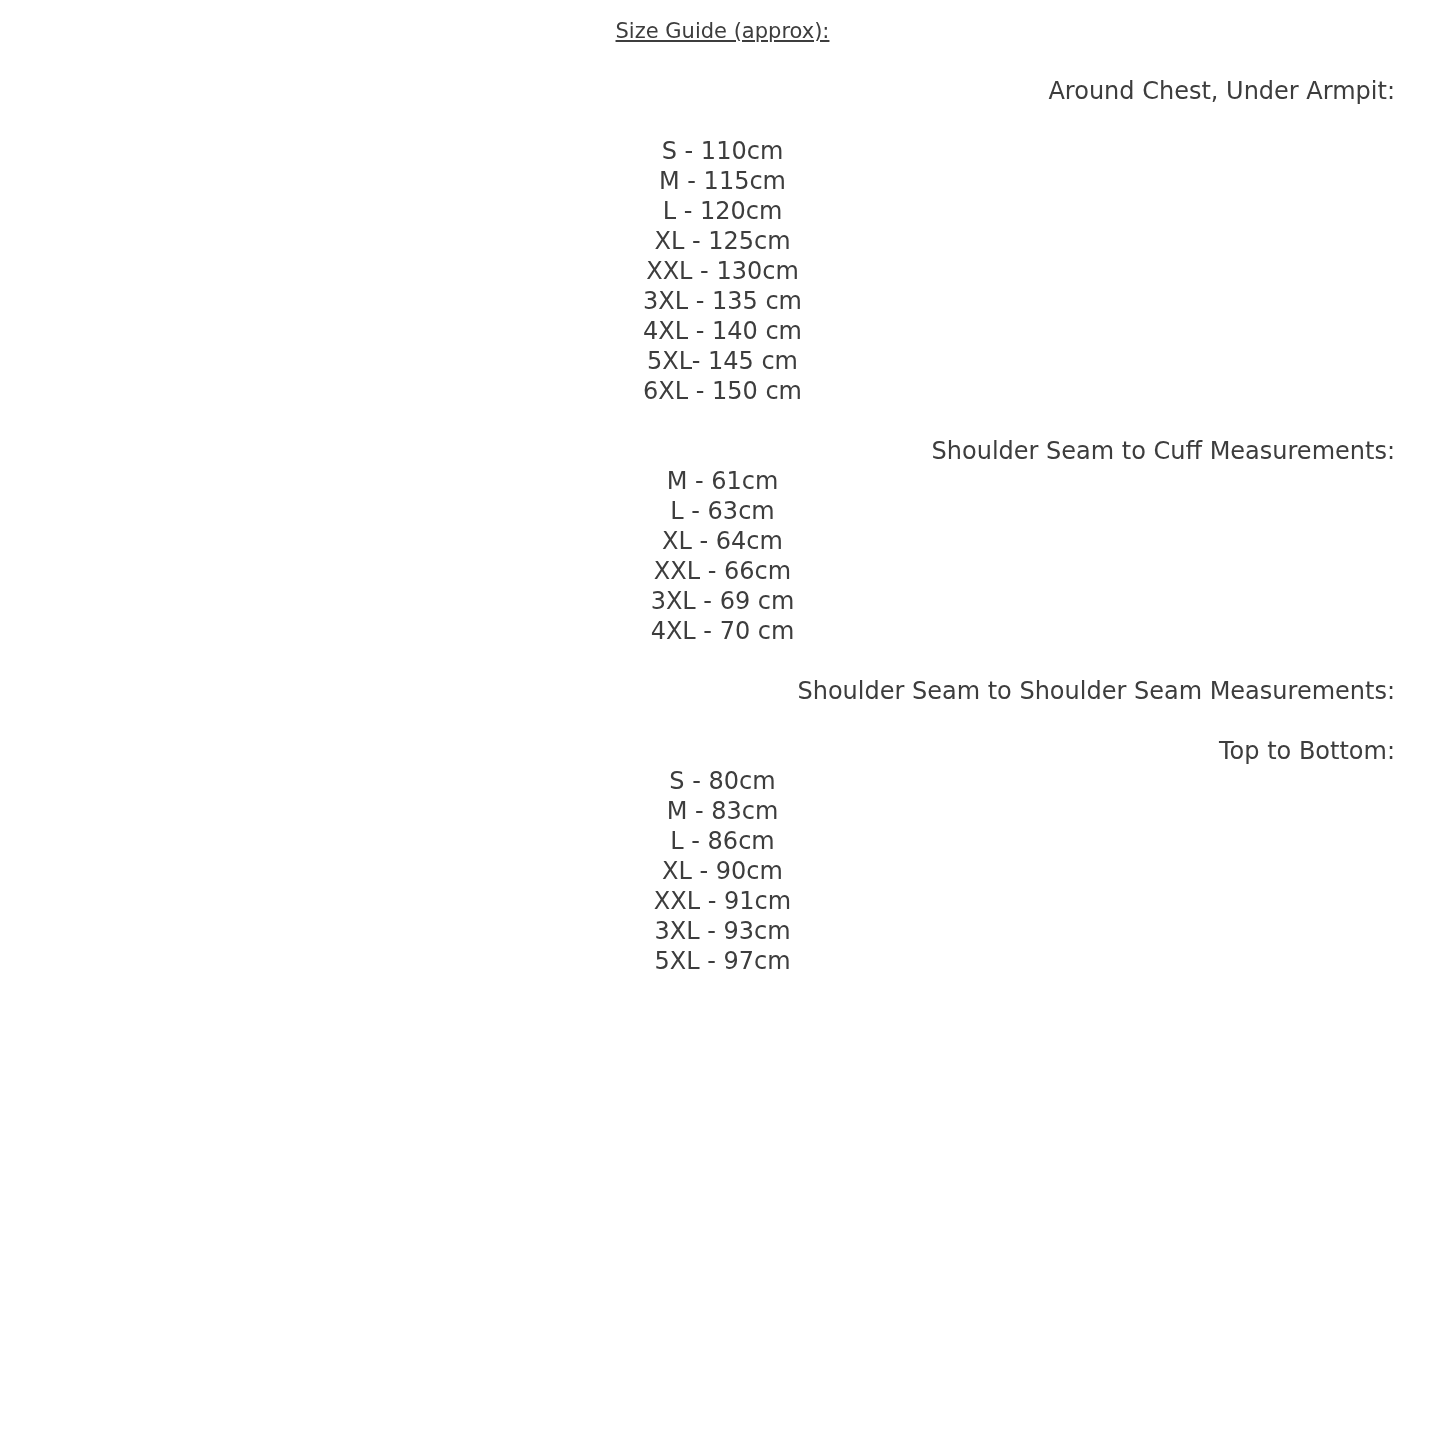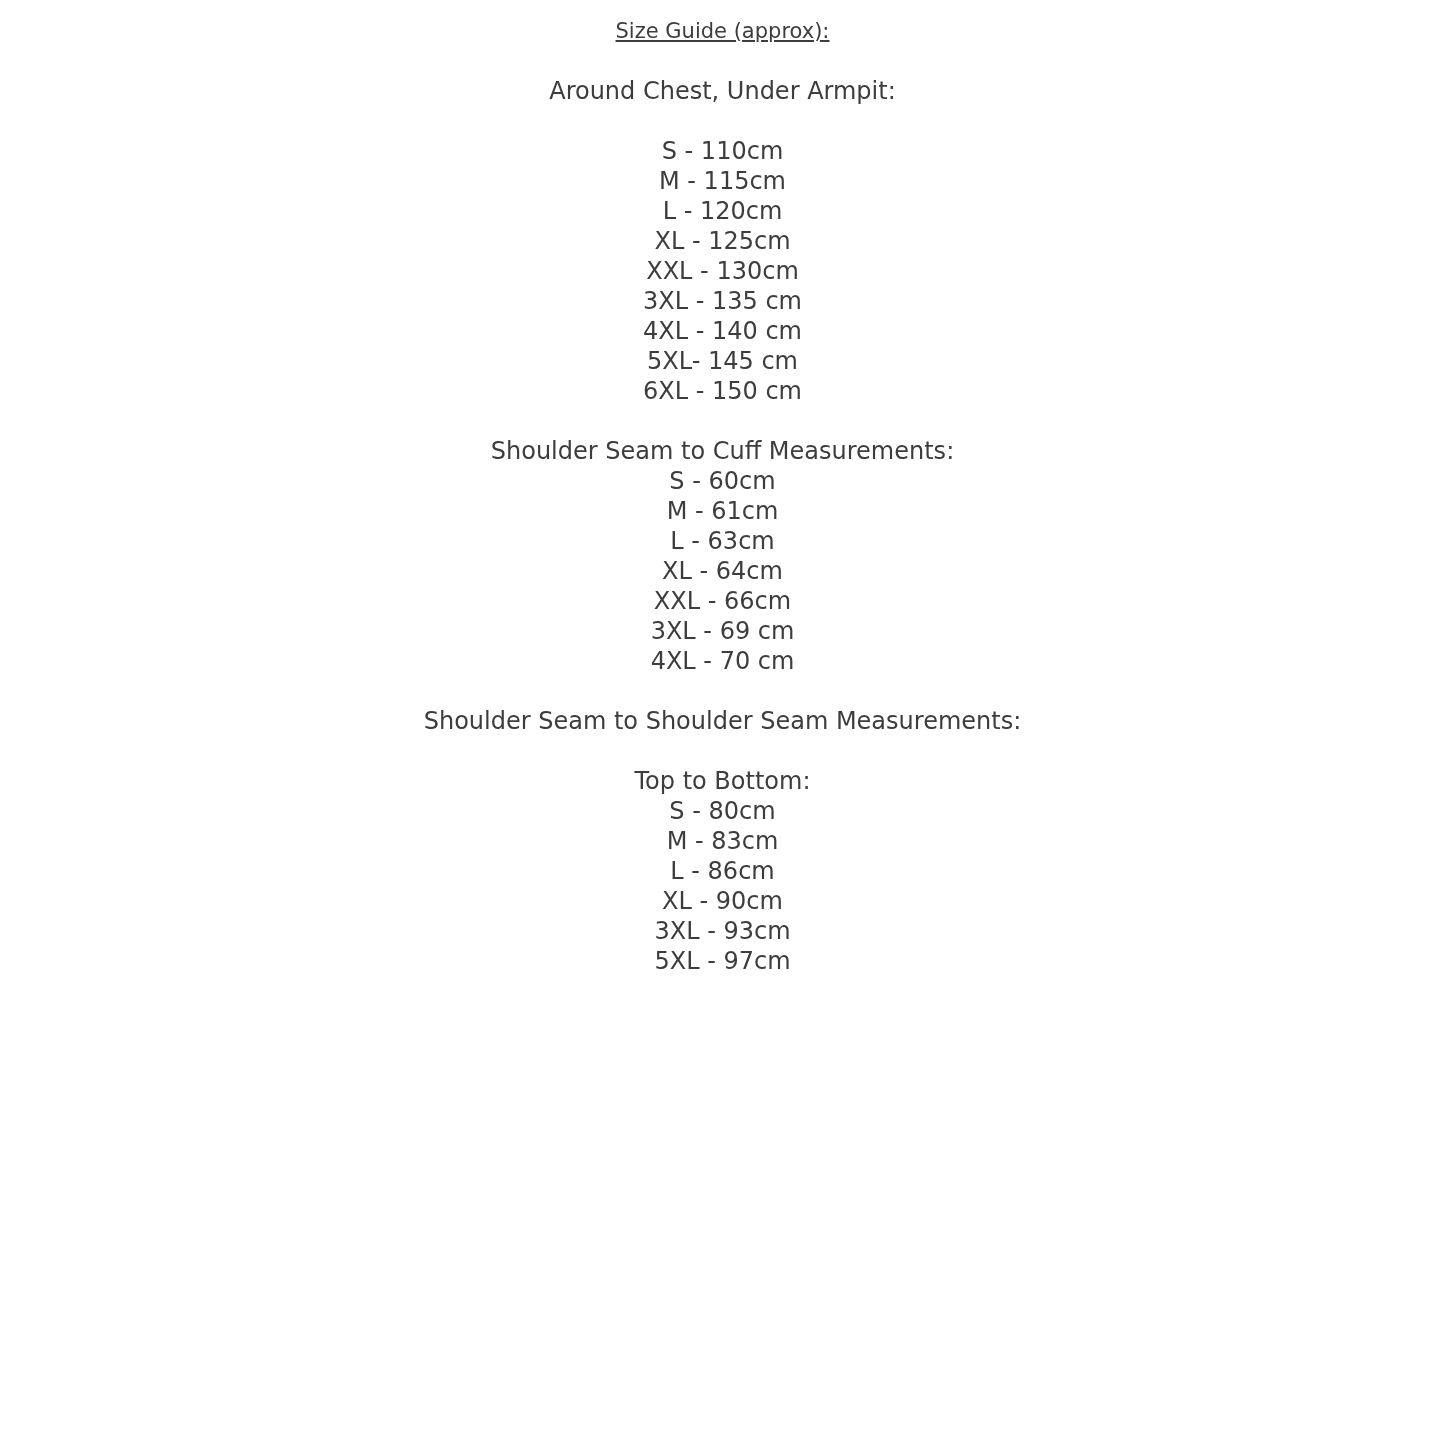--- a/index.html
+++ b/index.html
@@ -27,20 +27,21 @@
     font-size: 21px;
     font-weight: normal;
     margin: 0;
     text-decoration: underline;
   }
   .section {
     margin-top: 30px;        
   }
   .section-heading {
     margin: 0;
+    text-align: right;
   }
   .section-heading.gap-below {
     margin-bottom: 30px;     
   }
   .size-row {
     margin: 0;
   }
 </style>
 </head>
 <body style="color: rgb(61, 61, 61); background: rgb(255, 255, 255);">
@@ -60,39 +61,39 @@
           <div class="size-row">3XL - 135 cm</div>
           <div class="size-row">4XL - 140 cm</div>
           <div class="size-row">5XL- 145 cm</div>
           <div class="size-row">6XL - 150 cm</div>
         </div>
   </div>
 
   <div class="section">
     <div class="section-heading">Shoulder Seam to Cuff Measurements:</div>
     <div>
-          <div class="size-row">S - 60cm</div>
           <div class="size-row">M - 61cm</div>
           <div class="size-row">L - 63cm</div>
           <div class="size-row">XL - 64cm</div>
           <div class="size-row">XXL - 66cm</div>
           <div class="size-row">3XL - 69 cm</div>
           <div class="size-row">4XL - 70 cm</div>
         </div>
   </div>
 
   <div class="section">
     <div class="section-heading gap-below">Shoulder Seam to Shoulder Seam Measurements:</div>
   </div>
 
   <div class="section">
     <div class="section-heading">Top to Bottom:</div>
     <div>
           <div class="size-row">S - 80cm</div>
           <div class="size-row">M - 83cm</div>
           <div class="size-row">L - 86cm</div>
           <div class="size-row">XL - 90cm</div>
+          <div class="size-row">XXL - 91cm</div>
           <div class="size-row">3XL - 93cm</div>
           <div class="size-row">5XL - 97cm</div>
         </div>
   </div>
 </div>
 </div>
 
 </body></html>

